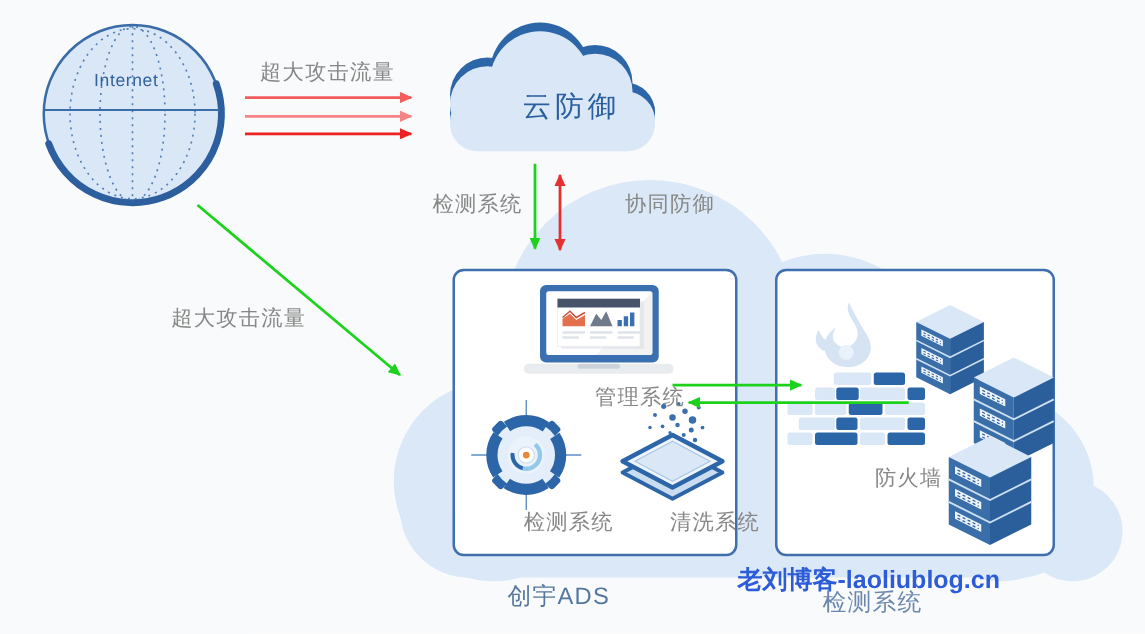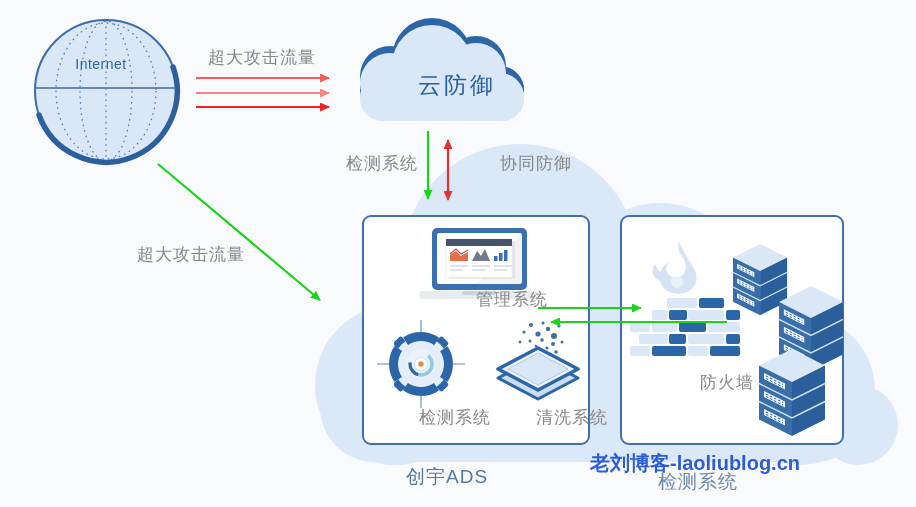--- a/index.html
+++ b/index.html
@@ -236,21 +236,21 @@
       <line x1="448" y1="140" x2="448" y2="200" style="stroke:var(--red-vert)" marker-start="url(#m-rv)" marker-end="url(#m-rv)"></line>
       <line x1="538" y1="308" x2="641" y2="308" style="stroke:var(--green)" marker-end="url(#m-g)"></line>
       <line x1="727" y1="322" x2="551" y2="322" style="stroke:var(--green)" marker-end="url(#m-g)"></line>
     </g>
   </svg>
 
   <div class="lbl" style="left:186px;top:46px;width:130px">超大攻击流量</div>
   <div class="lbl" style="left:318px;top:152px;width:100px">检测系统</div>
   <div class="lbl" style="left:432px;top:152px;width:140px">协同防御</div>
   <div class="lbl" style="left:110px;top:243px;width:135px">超大攻击流量</div>
-  <div class="lbl" style="left:408px;top:288px;width:140px">管理系统</div>
+  <div class="lbl" style="left:408px;top:306px;width:140px">管理系统</div>
   <div class="lbl" style="left:351px;top:406px;width:140px">检测系统</div>
   <div class="lbl" style="left:614px;top:371px;width:140px">防火墙</div>
   <div class="lbl" style="left:468px;top:406px;width:140px">清洗系统</div>
   <div class="title ads" style="left:406px;top:464px;width:150px">创宇ADS</div>
   <div class="title customer" style="left:658px;top:469px;width:150px">检测系统</div>
   <div class="watermark" style="left:590px;top:450px;width:320px">老刘博客-laoliublog.cn</div>
 
 </div>
 
 </body></html>

